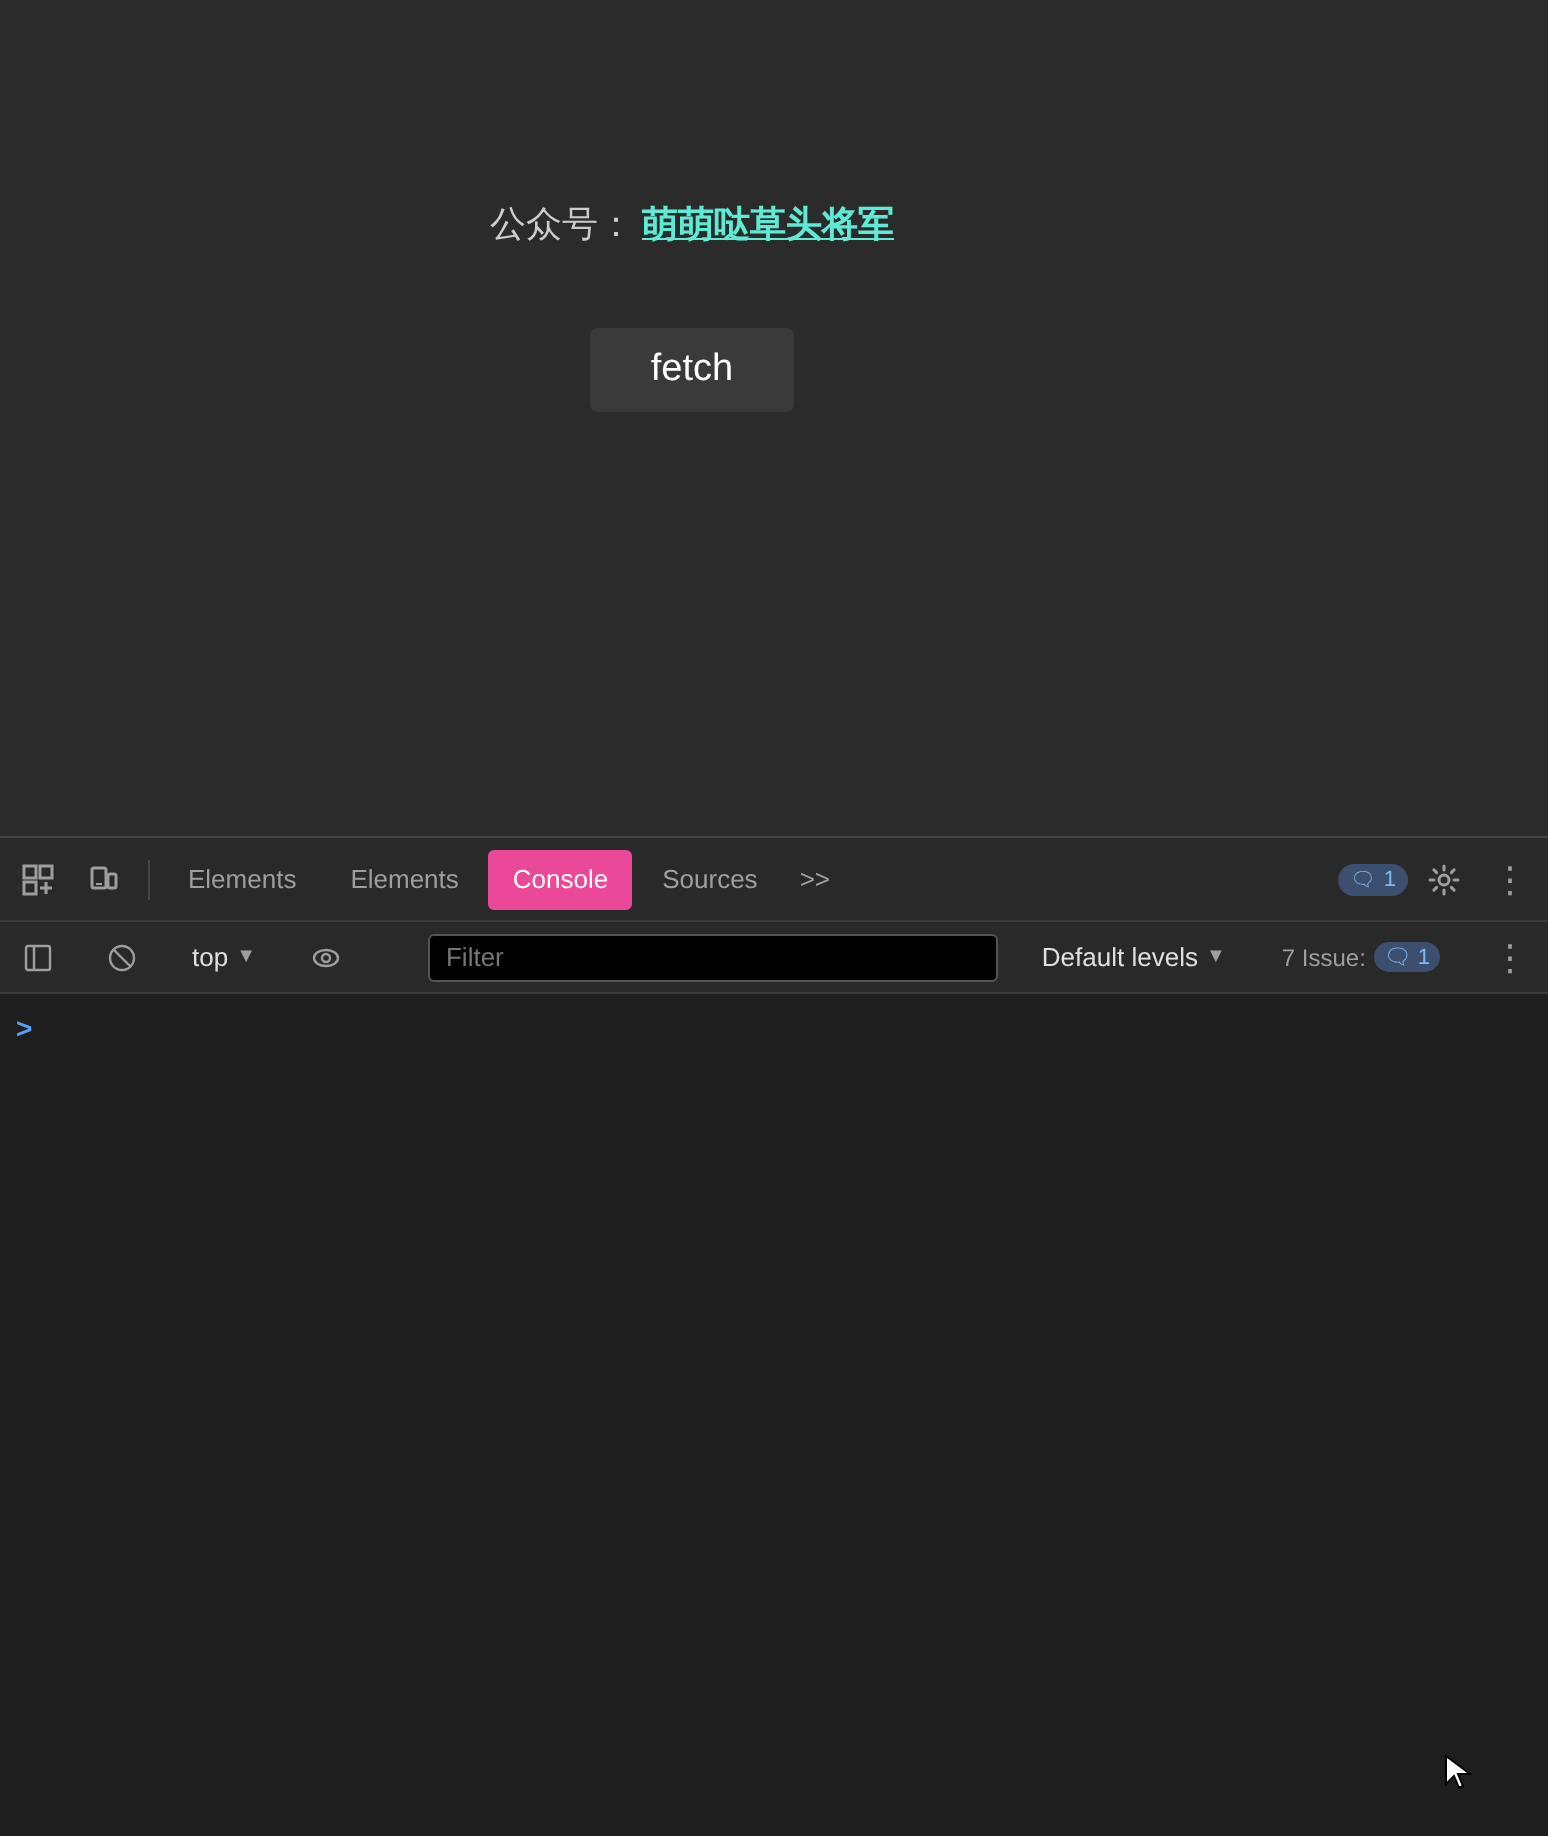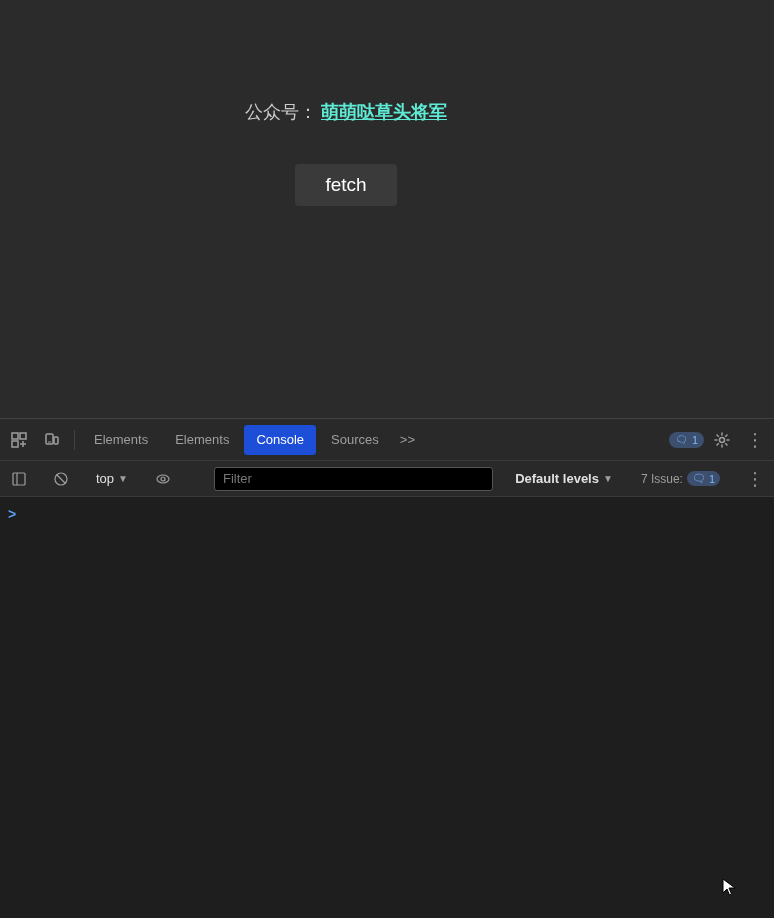--- a/index.html
+++ b/index.html
@@ -108,21 +108,21 @@
       display: flex;
       align-items: center;
       color: #9e9e9e;
       font-size: 13px;
       cursor: pointer;
       border-radius: 3px;
       white-space: nowrap;
     }
 
     .devtools-tab.active {
-      background: #1d4ed8;
+      background: #ec4899;
       color: #ffffff;
     }
 
     .more-tabs-btn {
       display: flex;
       align-items: center;
       color: #9e9e9e;
       font-size: 13px;
       cursor: pointer;
       padding: 0 6px;
@@ -215,21 +215,20 @@
       align-items: center;
       gap: 4px;
       color: #e0e0e0;
       font-size: 13px;
       cursor: pointer;
       padding: 3px 6px;
       border-radius: 3px;
       background: transparent;
       border: none;
       white-space: nowrap;
-      font-weight: bold;
     }
 
     .issue-badge {
       display: flex;
       align-items: center;
       gap: 4px;
       font-size: 12px;
       color: #9e9e9e;
       padding: 2px 6px;
       white-space: nowrap;

